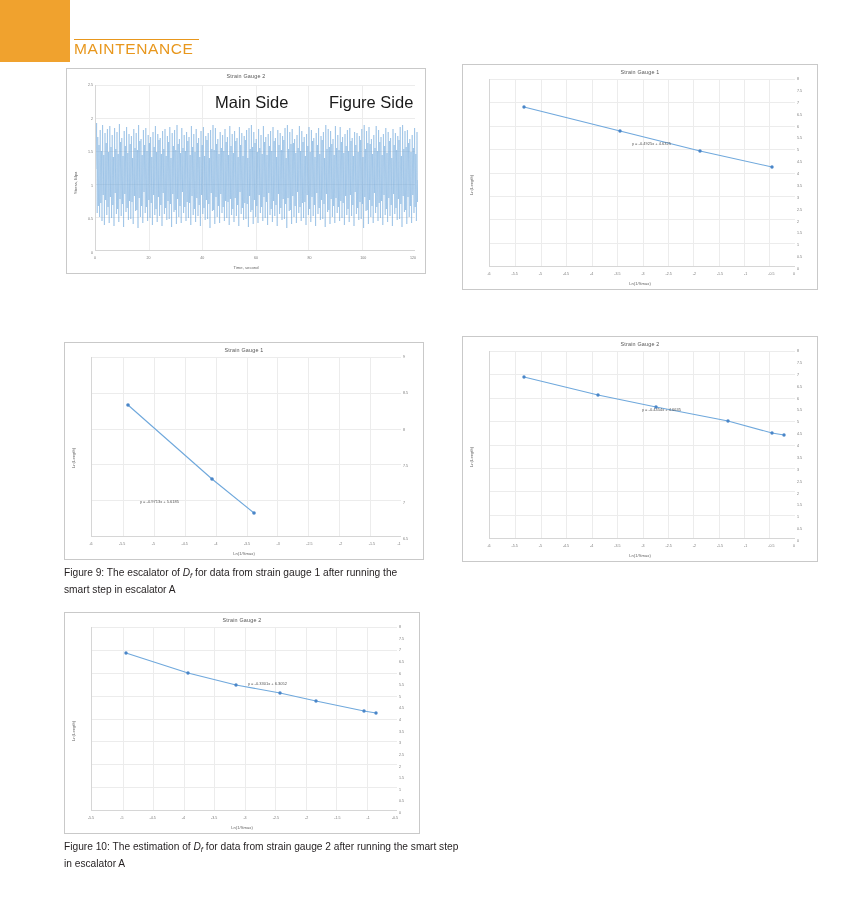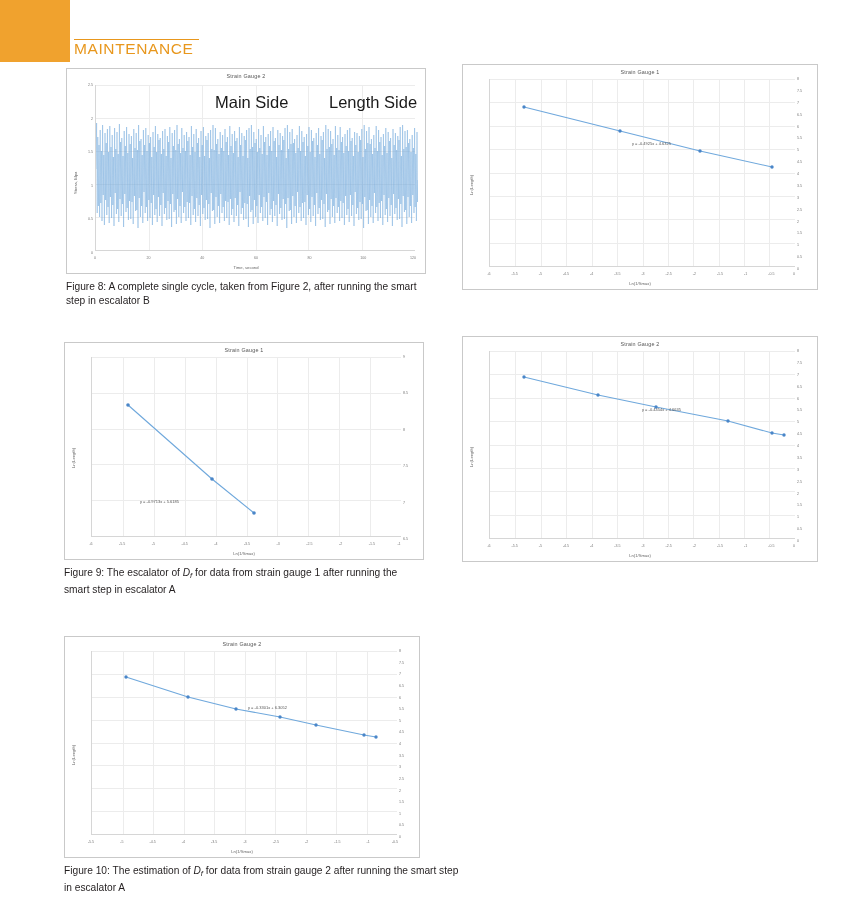--- a/index.html
+++ b/index.html
@@ -171,23 +171,22 @@
     <div class="tick tick-x" style="left:135.3px; top:187px;">40</div>
     <div class="tick tick-x" style="left:189px; top:187px;">60</div>
     <div class="tick tick-x" style="left:242.6px; top:187px;">80</div>
     <div class="tick tick-x" style="left:296.3px; top:187px;">100</div>
     <div class="tick tick-x" style="left:346px; top:187px;">120</div>
 
     <div class="axlabel-x" style="bottom:3px;">Time, second</div>
     <div class="axlabel-y" style="left:6px; top:125px;">Stress, Mpa</div>
 
     <div class="overlay-label" style="left:148px; top:24px;">Main Side</div>
-    <div class="overlay-label" style="left:262px; top:24px;">Length Side</div>
-  </div>
-  <div class="caption">Figure 8: A complete single cycle, taken from Figure 2, after running the smart step in escalator B</div>
+    <div class="overlay-label" style="left:262px; top:24px;">Figure Side</div>
+  </div>
 </div>
 
 <div class="figure" style="left:64px; top:342px; width:360px;">
   <div class="fig-box" style="width:360px; height:218px;">
     <div class="chart-title">Strain Gauge 1</div>
     <div class="plot" style="left:26px; top:14px; right:22px; bottom:22px;">
       <div class="grid-h" style="top:0%"></div>
       <div class="grid-h" style="top:20%"></div>
       <div class="grid-h" style="top:40%"></div>
       <div class="grid-h" style="top:60%"></div>
@@ -230,21 +229,21 @@
     <div class="tick tick-x" style="left:334px; top:199px;">-1</div>
 
     <div class="axlabel-x" style="bottom:3px;">Ln(1/Smax)</div>
     <div class="axlabel-y" style="left:6px; top:125px;">Ln(Length)</div>
   </div>
   <div class="caption">
     <span>Figure 9: The escalator of </span><span class="it">D</span><span class="sub">f</span><span> for data from strain gauge 1 after running the smart step in escalator A</span>
   </div>
 </div>
 
-<div class="figure" style="left:64px; top:636px; width:402px;">
+<div class="figure" style="left:64px; top:612px; width:402px;">
   <div class="fig-box" style="width:356px; height:222px;">
     <div class="chart-title">Strain Gauge 2</div>
     <div class="plot" style="left:26px; top:14px; right:22px; bottom:22px;">
       <div class="grid-h" style="top:0%"></div>
       <div class="grid-h" style="top:12.5%"></div>
       <div class="grid-h" style="top:25%"></div>
       <div class="grid-h" style="top:37.5%"></div>
       <div class="grid-h" style="top:50%"></div>
       <div class="grid-h" style="top:62.5%"></div>
       <div class="grid-h" style="top:75%"></div>

